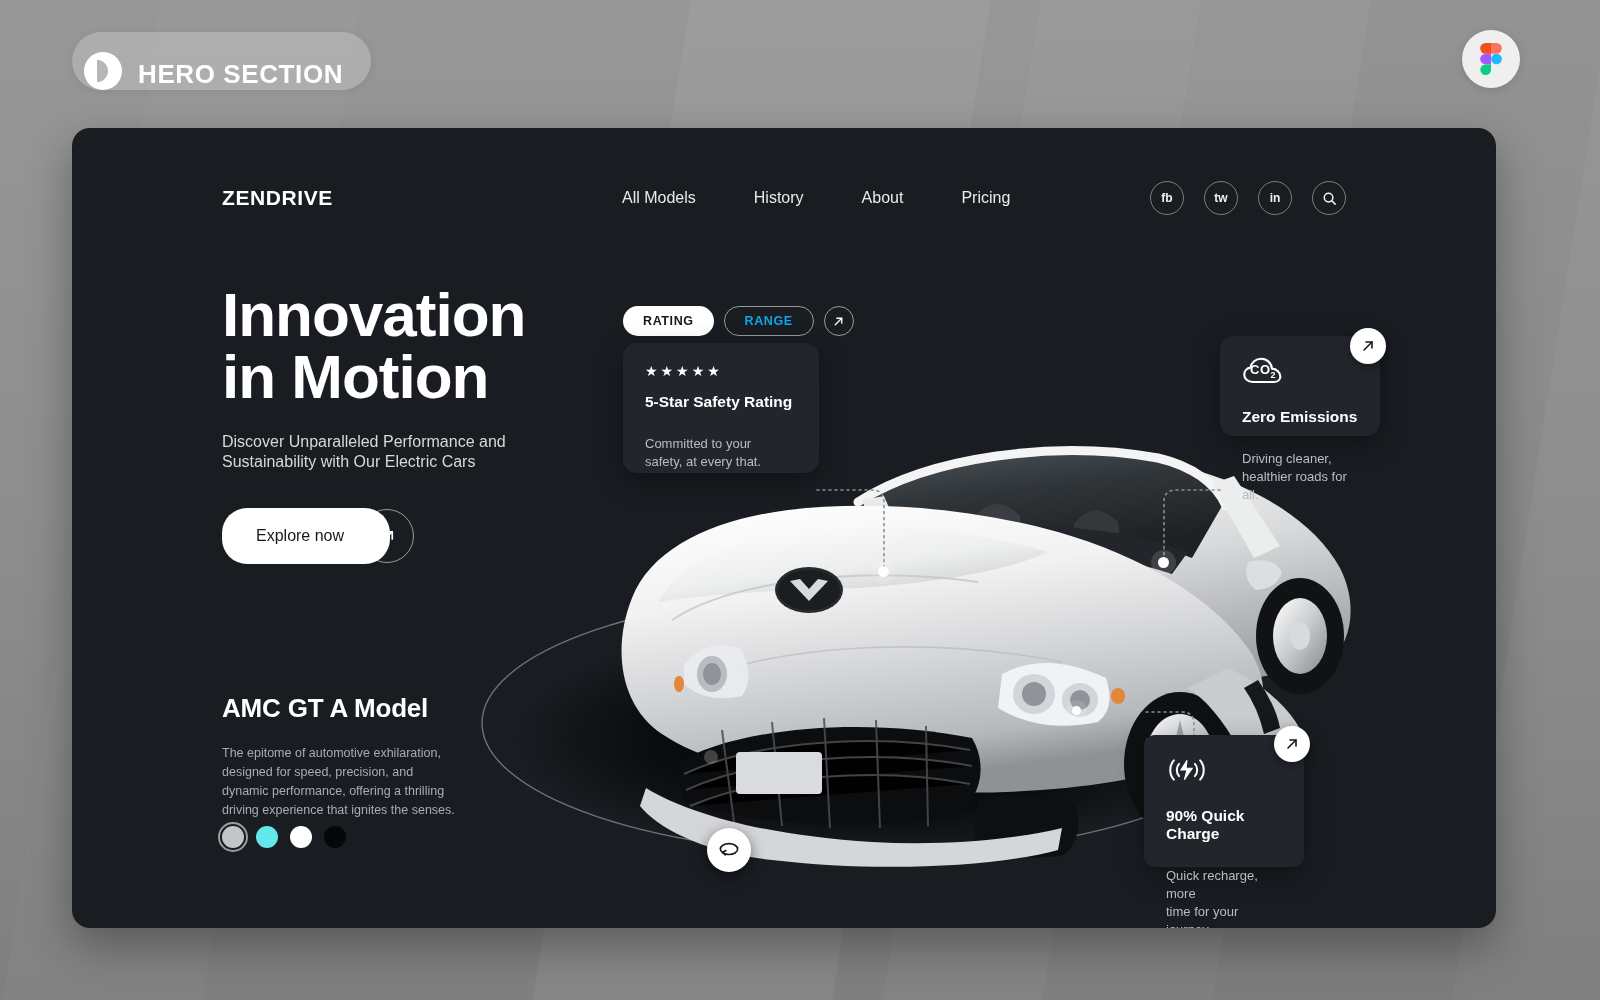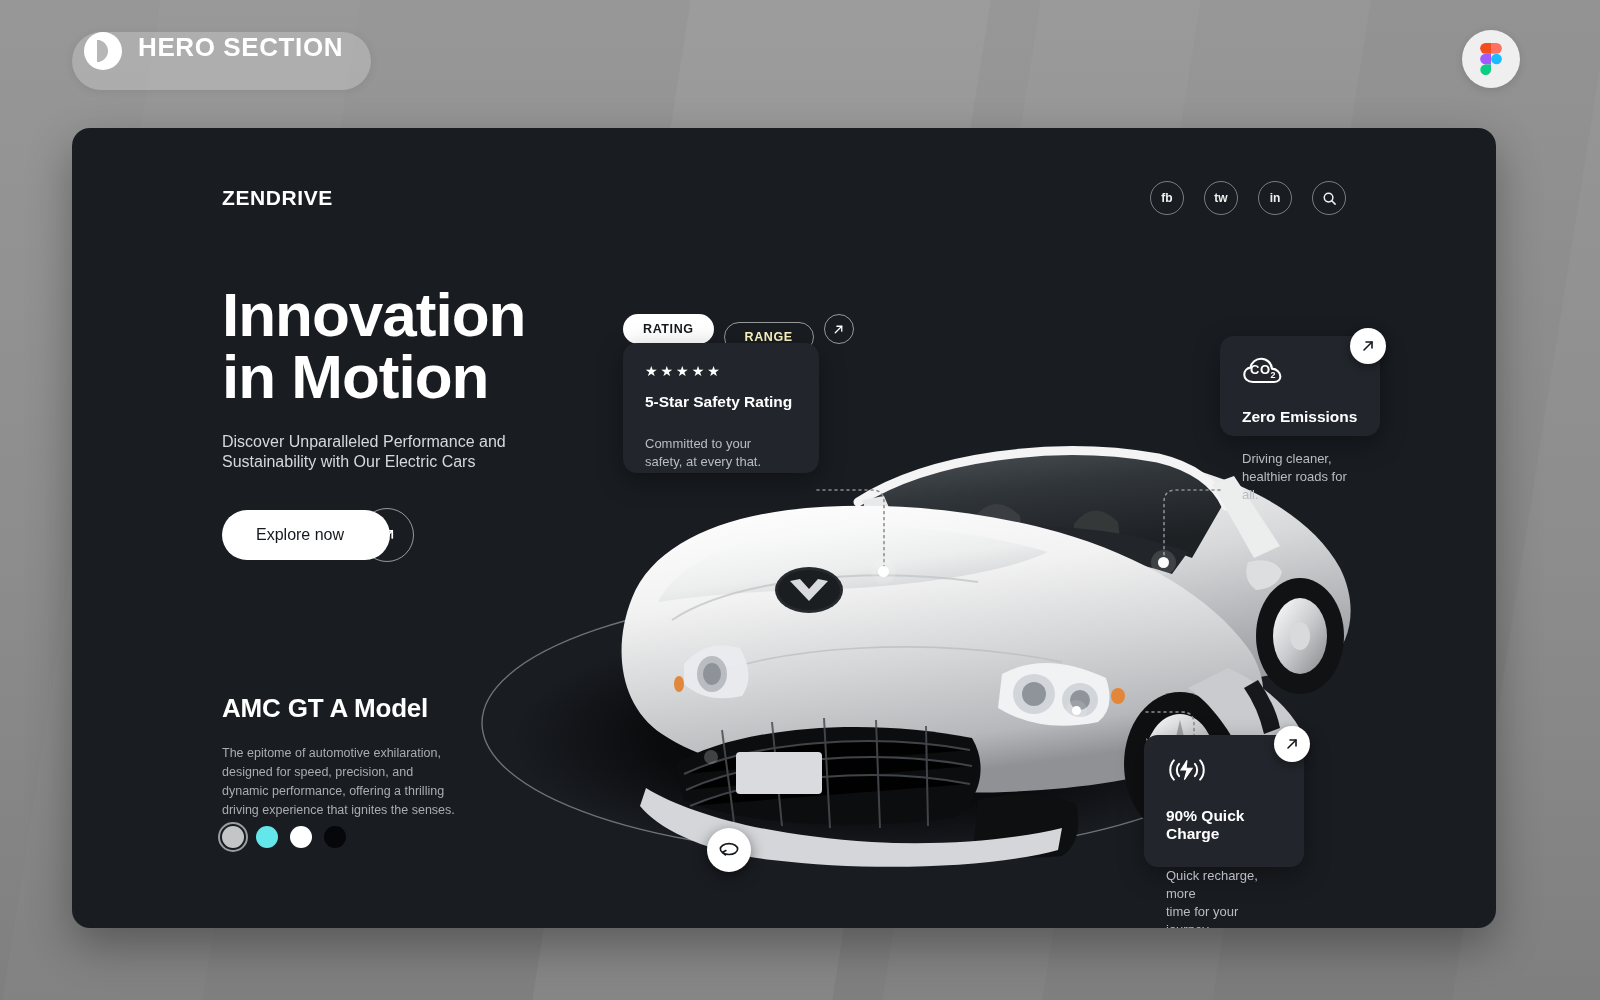--- a/index.html
+++ b/index.html
@@ -18,21 +18,21 @@
   
   .bgstripe { position: absolute; top: -120px; height: 1260px; transform: skewX(-9deg); pointer-events:none; }
   .s1 { left: 610px; width: 300px; background: rgba(255,255,255,0.055); }
   .s2 { left: 960px; width: 160px; background: rgba(255,255,255,0.03); }
   .s3 { left: 80px;  width: 200px; background: rgba(255,255,255,0.022); }
   .s4 { left: 1290px; width: 240px; background: rgba(0,0,0,0.022); }
 
   
   .hero-badge {
     position: absolute; left: 72px; top: 32px;
-    display: flex; align-items: flex-start; gap: 16px;
+    display: flex; align-items: flex-end; gap: 16px;
     height: 58px; padding: 0 28px 0 12px;
     background: rgba(255,255,255,0.22);
     border-radius: 29px;
     box-shadow: 0 2px 10px rgba(0,0,0,0.07);
   }
   .hero-badge .mark {
     width: 38px; height: 38px; border-radius: 50%;
     background: #ffffff; position: relative; flex: none;
   }
   .hero-badge .mark::after{
@@ -80,21 +80,21 @@
   
   .headline { position:absolute; left:150px; top:156px; }
   .headline h1 { color:#fff; font-size:62px; line-height:1.0; font-weight:700; letter-spacing:-1px; }
   .subcopy { position:absolute; left:150px; top:304px; width:300px; color:#d6d8db; font-size:16px; line-height:1.25; }
 
   .explore {
     position:absolute; left:150px; top:380px;
     display:flex; align-items:center;
   }
   .explore .pill {
-    height:50px; padding:0 46px 0 34px;
+    height:56px; padding:0 46px 0 34px;
     background:#fff; color:#15181c; border-radius:25px;
     display:flex; align-items:center; font-size:16px; font-weight:500;
     position:relative; z-index:1;
   }
   .explore .ring {
     width:54px; height:54px; border-radius:50%;
     border:1px solid rgba(255,255,255,0.55);
     margin-left:-30px;
     display:flex; align-items:center; justify-content:center;
     background:transparent;
@@ -108,21 +108,21 @@
   .sw { width:22px; height:22px; border-radius:50%; }
   .sw.sel { outline:2px solid #9a9da2; outline-offset:2px; }
 
   
   .toggles { position:absolute; left:551px; top:178px; display:flex; align-items:center; gap:10px; }
   .tg {
     height:30px; padding:0 20px; border-radius:15px;
     display:flex; align-items:center; font-size:12.5px; font-weight:700; letter-spacing:0.6px;
   }
   .tg.on { background:#fff; color:#15181c; }
-  .tg.off { background:transparent; color:#fef9c3; border:1px solid rgba(255,255,255,0.55);margin-top:16px; }
+  .tg.off { background:transparent; color:#0ea5e9; border:1px solid rgba(255,255,255,0.55); }
   .tg-arrow {
     width:30px; height:30px; border-radius:50%;
     border:1px solid rgba(255,255,255,0.55);
     display:flex; align-items:center; justify-content:center; color:#fff;
   }
 
   
   .card {
     position:absolute;
     background:#22262c;
@@ -319,20 +319,26 @@
 
       <path d="M1074 584 H1110 Q1122 584 1122 596 V648" fill="none" stroke="#8b8f94" stroke-width="1.6" stroke-dasharray="2 4" stroke-linecap="round"></path>
     </svg>
 
     <div class="node" style="left:806px; top:438px;"></div>
     <div class="node" style="left:1086px; top:429px;"></div>
     <div class="node" style="left:1000px; top:578px; width:9px; height:9px; box-shadow:0 0 0 6px rgba(255,255,255,0.12);"></div>
 
     <div class="nav">
       <div class="brand">ZENDRIVE</div>
+      <div class="nav-links">
+        <a href="#">All Models</a>
+        <a href="#">History</a>
+        <a href="#">About</a>
+        <a href="#">Pricing</a>
+      </div>
       <div class="nav-actions">
         <div class="circ">fb</div>
         <div class="circ">tw</div>
         <div class="circ">in</div>
         <div class="circ">
           <svg width="15" height="15" viewBox="0 0 16 16" fill="none" stroke="#f0f0f0" stroke-width="1.6">
             <circle cx="7" cy="7" r="4.6"></circle>
               <path d="M10.4 10.4 L14 14" stroke-linecap="round"></path>
           </svg>
         </div>
@@ -402,21 +408,21 @@
         <span>healthier roads for all.</span>
       </div>
     </div>
     <div class="card-arrow" style="left:1278px; top:200px;">
       <svg width="16" height="16" viewBox="0 0 20 20" fill="none" stroke="#15181c" stroke-width="2" stroke-linecap="round" stroke-linejoin="round">
         <path d="M5 15 L15 5"></path>
           <path d="M7.5 5 H15 V12.5"></path>
       </svg>
     </div>
 
-    <div class="card" style="left:1072px; top:607px; width:160px; height:132px;">
+    <div class="card" style="left:1072px; top:607px; width:160px; height:132px;border-radius:11px;">
       <span class="cicon">
         <svg width="42" height="30" viewBox="0 0 48 34" fill="none" stroke="#ffffff" stroke-width="2.3" stroke-linecap="round">
           <path d="M24 6 l-7 11 h7 l-3 11 9 -13 h-7 z" fill="#ffffff" stroke-width="1.2"></path>
           <path d="M15 10 C11.5 13.5 11.5 20.5 15 24"></path>
           <path d="M33 10 C36.5 13.5 36.5 20.5 33 24"></path>
           <path d="M9 6 C3.5 12 3.5 22 9 28"></path>
           <path d="M39 6 C44.5 12 44.5 22 39 28"></path>
         </svg>
       </span>
       <div class="ct">90% Quick Charge</div>

